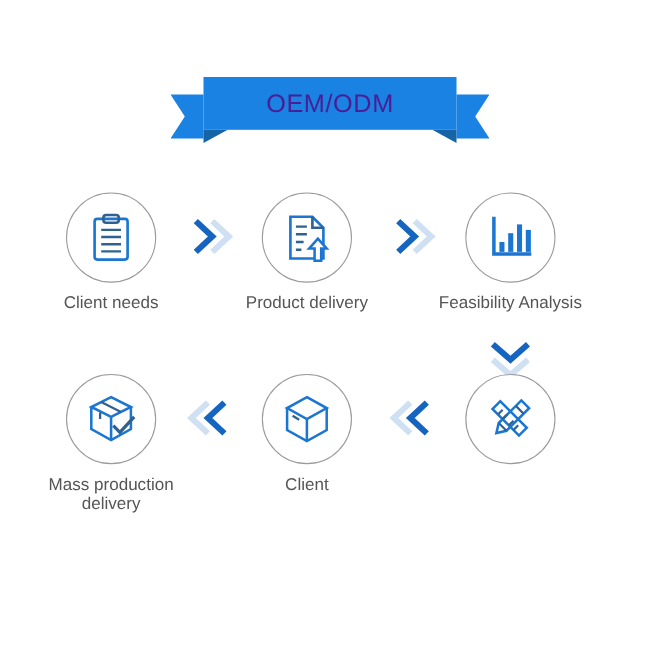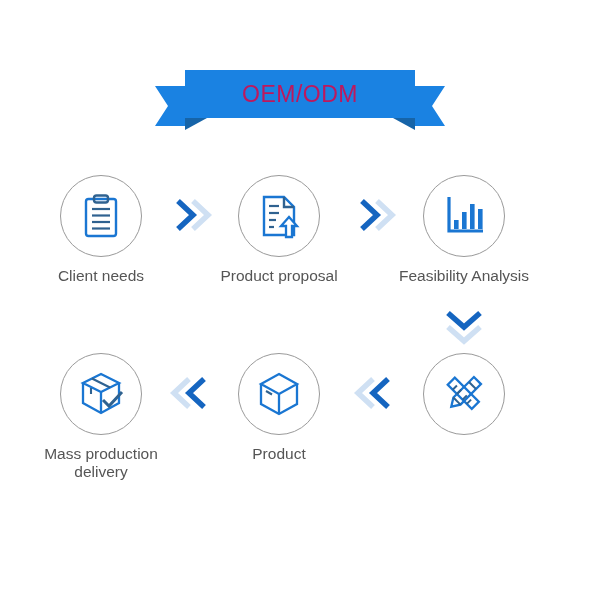--- a/index.html
+++ b/index.html
@@ -26,35 +26,35 @@
   #banner svg { display: block; }
   #banner-label {
     position: absolute;
     left: 0;
     top: 0;
     width: 290px;
     height: 48px;
     display: flex;
     align-items: center;
     justify-content: center;
-    color: #be185d;
+    color: #4c1d95;
     font-size: 23px;
     letter-spacing: 0.5px;
     white-space: nowrap;
   }
 
   
   .row {
     position: absolute;
     left: 0;
     width: 528px;
     height: 130px;
   }
   #row-top { top: 175px; }
-  #row-bottom { top: 353px; }
+  #row-bottom { top: 340px; }
 
   .node {
     position: absolute;
     width: 160px;
     top: 0;
     text-align: center;
   }
   .node-c1 { left: 21px; }
   .node-c2 { left: 199px; }
   .node-c3 { left: 384px; text-align: center; }
@@ -148,21 +148,21 @@
       <svg width="46" height="46" viewBox="0 0 46 46">
         <path d="M8 4 H28 L38 14 V42 H8 Z" fill="none" stroke="#1a76d2" stroke-width="2.4" stroke-linejoin="miter"></path>
         <polyline points="28,4 28,14 38,14" fill="none" stroke="#2f6290" stroke-width="2.4"></polyline>
         <line x1="13" y1="13" x2="23" y2="13" stroke="#2f6290" stroke-width="2.2"></line>
         <line x1="13" y1="20" x2="23" y2="20" stroke="#2f6290" stroke-width="2.2"></line>
         <line x1="13" y1="27" x2="20" y2="27" stroke="#2f6290" stroke-width="2.2"></line>
         <line x1="13" y1="34" x2="18" y2="34" stroke="#2f6290" stroke-width="2.2"></line>
         <path d="M30 44 V33 H25 L33 24 L41 33 H36 V44 Z" fill="#ffffff" stroke="#1a76d2" stroke-width="2.3" stroke-linejoin="miter"></path>
       </svg>
     </div>
-    <div class="node-label">Product proposal</div>
+    <div class="node-label">Product delivery</div>
   </div>
 
   <div class="chev" id="chev-2">
     <svg width="46" height="44" viewBox="0 0 46 44">
       <polyline points="10,8 25,22 10,36" fill="none" stroke="#1565c0" stroke-width="5.5" stroke-linecap="butt" stroke-linejoin="miter"></polyline>
       <polyline points="25,8 40,22 25,36" fill="none" stroke="#cfe0f3" stroke-width="5.5" stroke-linecap="butt" stroke-linejoin="miter"></polyline>
     </svg>
   </div>
 
   <div class="node node-c3">
@@ -212,21 +212,21 @@
 
   <div class="node node-c2">
     <div class="circle">
       <svg width="48" height="48" viewBox="0 0 48 48">
         <polygon points="24,4 42,14 24,24 6,14" fill="none" stroke="#1a76d2" stroke-width="2.3" stroke-linejoin="miter"></polygon>
         <polyline points="6,14 6,34 24,44 42,34 42,14" fill="none" stroke="#1a76d2" stroke-width="2.3" stroke-linejoin="miter"></polyline>
         <line x1="24" y1="24" x2="24" y2="44" stroke="#1a76d2" stroke-width="2.3"></line>
         <line x1="11" y1="21" x2="17" y2="24.5" stroke="#2f6290" stroke-width="2.1"></line>
       </svg>
     </div>
-    <div class="node-label">Product</div>
+    <div class="node-label">Client</div>
   </div>
 
   <div class="chev" id="chev-4">
     <svg width="46" height="44" viewBox="0 0 46 44">
       <polyline points="21,8 6,22 21,36" fill="none" stroke="#cfe0f3" stroke-width="5.5" stroke-linecap="butt" stroke-linejoin="miter"></polyline>
       <polyline points="36,8 21,22 36,36" fill="none" stroke="#1565c0" stroke-width="5.5" stroke-linecap="butt" stroke-linejoin="miter"></polyline>
     </svg>
   </div>
 
   <div class="node node-c3">

